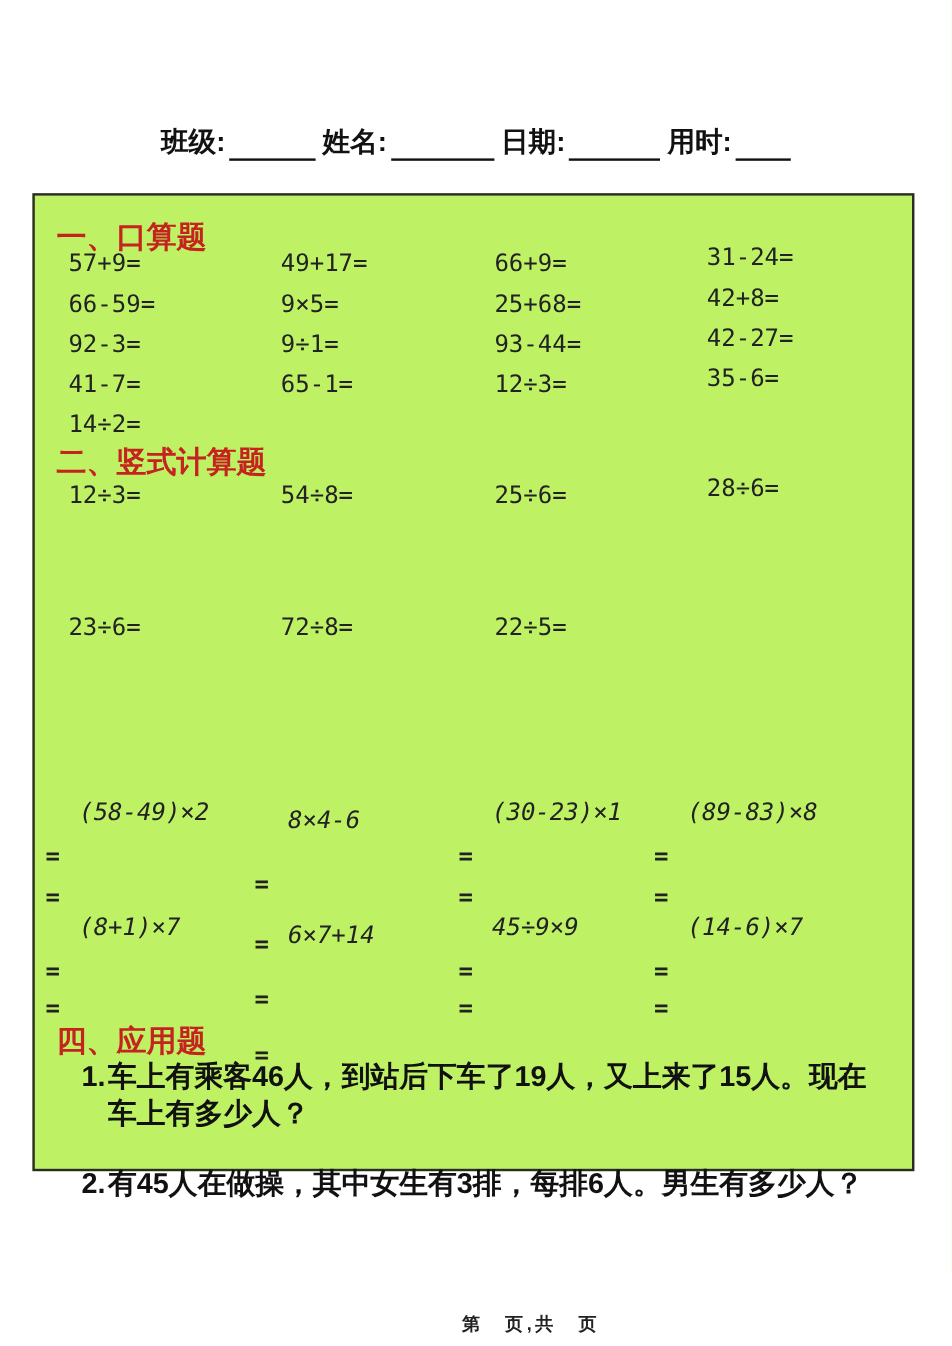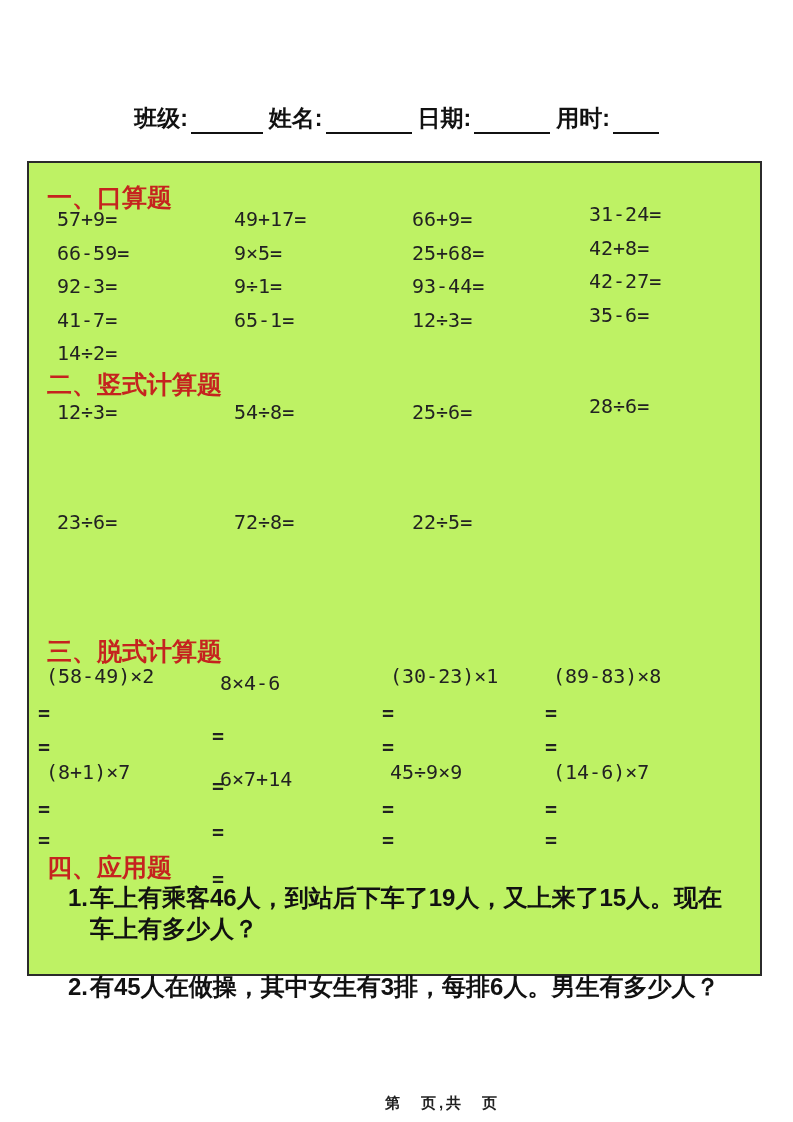--- a/index.html
+++ b/index.html
@@ -84,21 +84,21 @@
   }
   .vert-grid .math:nth-child(4n){transform:translateY(-6px);}
   
   .step-grid{
     position:absolute;left:9px;width:716px;
     display:grid;
     grid-template-columns:174px 170px 163px 1fr;
   }
   .step-col{display:flex;flex-direction:column;}
   .step-col:nth-child(2){transform:translateY(7px);gap:16px;}
-  .step-col .expr{margin-left:8px;height:37px;}
+  .step-col .expr{margin-left:28px;height:37px;font-style:italic;}
   .step-col .eq{height:34px;font-weight:bold;}
   .g2 .step-col .eq{height:31px;}
   
   .word-p{
     position:absolute;left:39px;
     display:flex;align-items:flex-start;
     font-weight:bold;font-size:24px;color:#111;
     line-height:31px;
   }
   .word-num{flex:0 0 auto;margin-right:2px;}
@@ -164,21 +164,20 @@
     <div class="vert-grid">
       <span class="math">12÷3=</span>
       <span class="math">54÷8=</span>
       <span class="math">25÷6=</span>
       <span class="math">28÷6=</span>
       <span class="math">23÷6=</span>
       <span class="math">72÷8=</span>
       <span class="math">22÷5=</span>
     </div>
 
-    <div class="sec-h" style="left:18px;top:472px;">三、脱式计算题</div>
 
     <div class="step-grid g1" style="top:501px;">
       <div class="step-col">
         <span class="math expr">(58-49)×2</span>
         <span class="math eq">=</span>
         <span class="math eq">=</span>
       </div>
       <div class="step-col">
         <span class="math expr">8×4-6</span>
         <span class="math eq">=</span>

